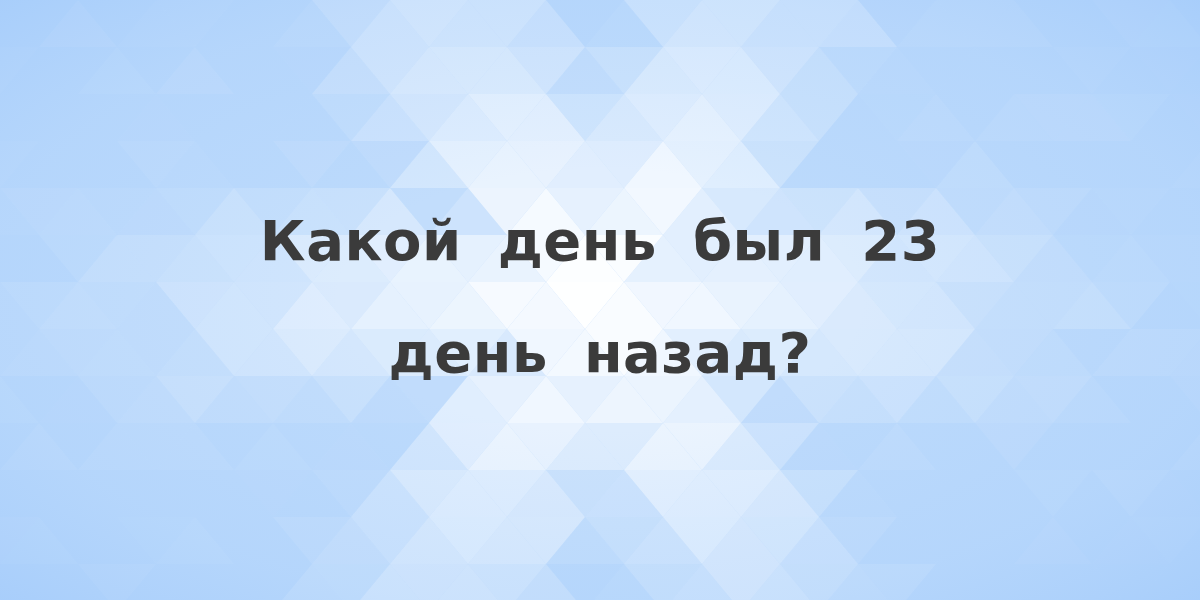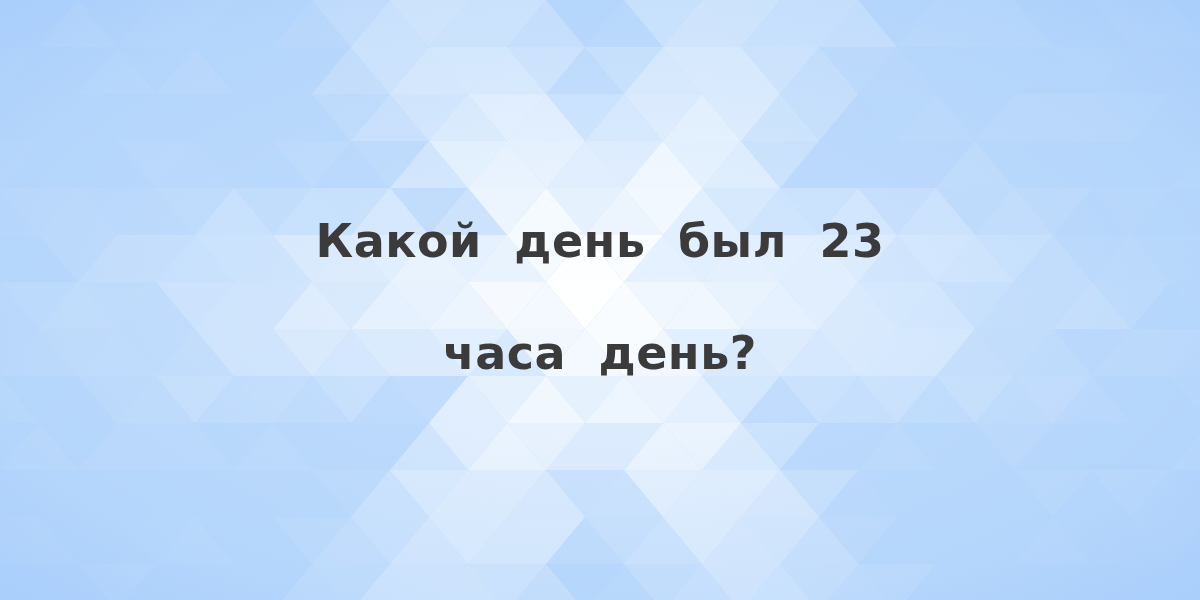--- a/index.html
+++ b/index.html
@@ -34,21 +34,21 @@
     flex-direction: column;
     align-items: center;
     justify-content: center;
     padding-bottom: 6px;
     box-sizing: border-box;
   }
 
   .headline-line {
     font-family: "DejaVu Sans", sans-serif;
     font-weight: bold;
-    font-size: 46px;
+    font-size: 56px;
     line-height: 112px;
     color: #3b3b3b;
     letter-spacing: 0.5px;
     word-spacing: 16px;
     white-space: nowrap;
     text-align: center;
   }
 </style>
 </head>
 <body>
@@ -608,16 +608,16 @@
       <radialGradient id="edgeShade" cx="0.5" cy="0.5" r="0.72">
         <stop offset="0.30" stop-color="#8fbffa" stop-opacity="0"></stop>
         <stop offset="0.72" stop-color="#8fbffa" stop-opacity="0.16"></stop>
         <stop offset="1" stop-color="#7fb5f8" stop-opacity="0.34"></stop>
       </radialGradient>
     </defs>
   </svg>
 
   <div id="headline-layer">
     <div class="headline-line">Какой день был 23</div>
-    <div class="headline-line">часа день?</div>
+    <div class="headline-line">день назад?</div>
   </div>
 
 </div>
 
 </body></html>

